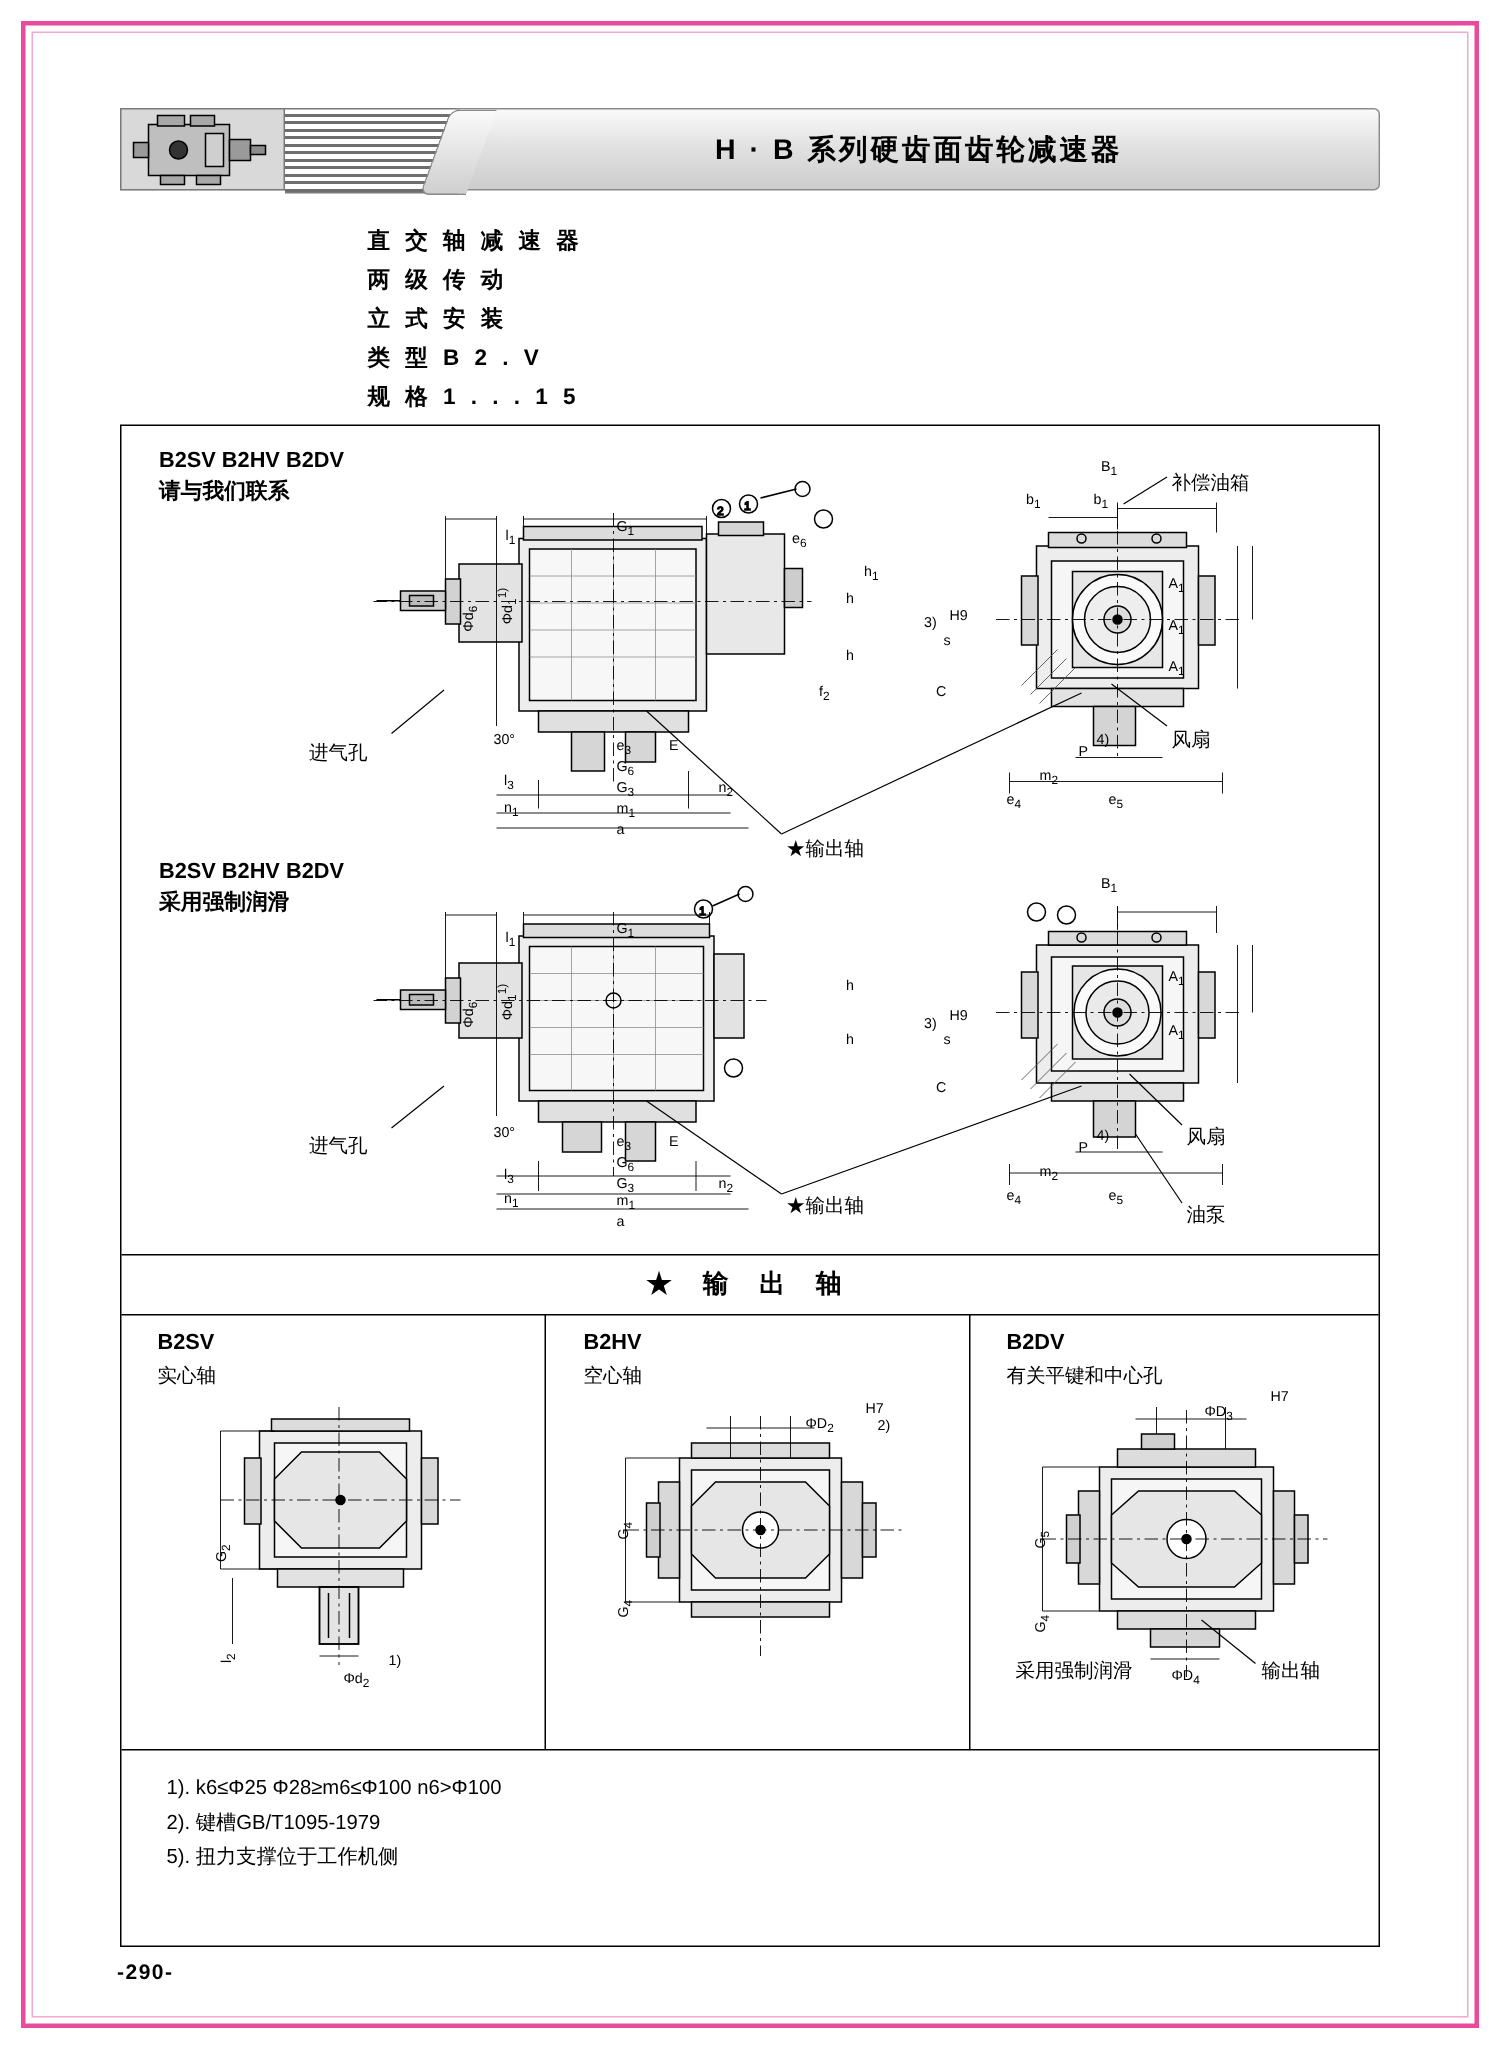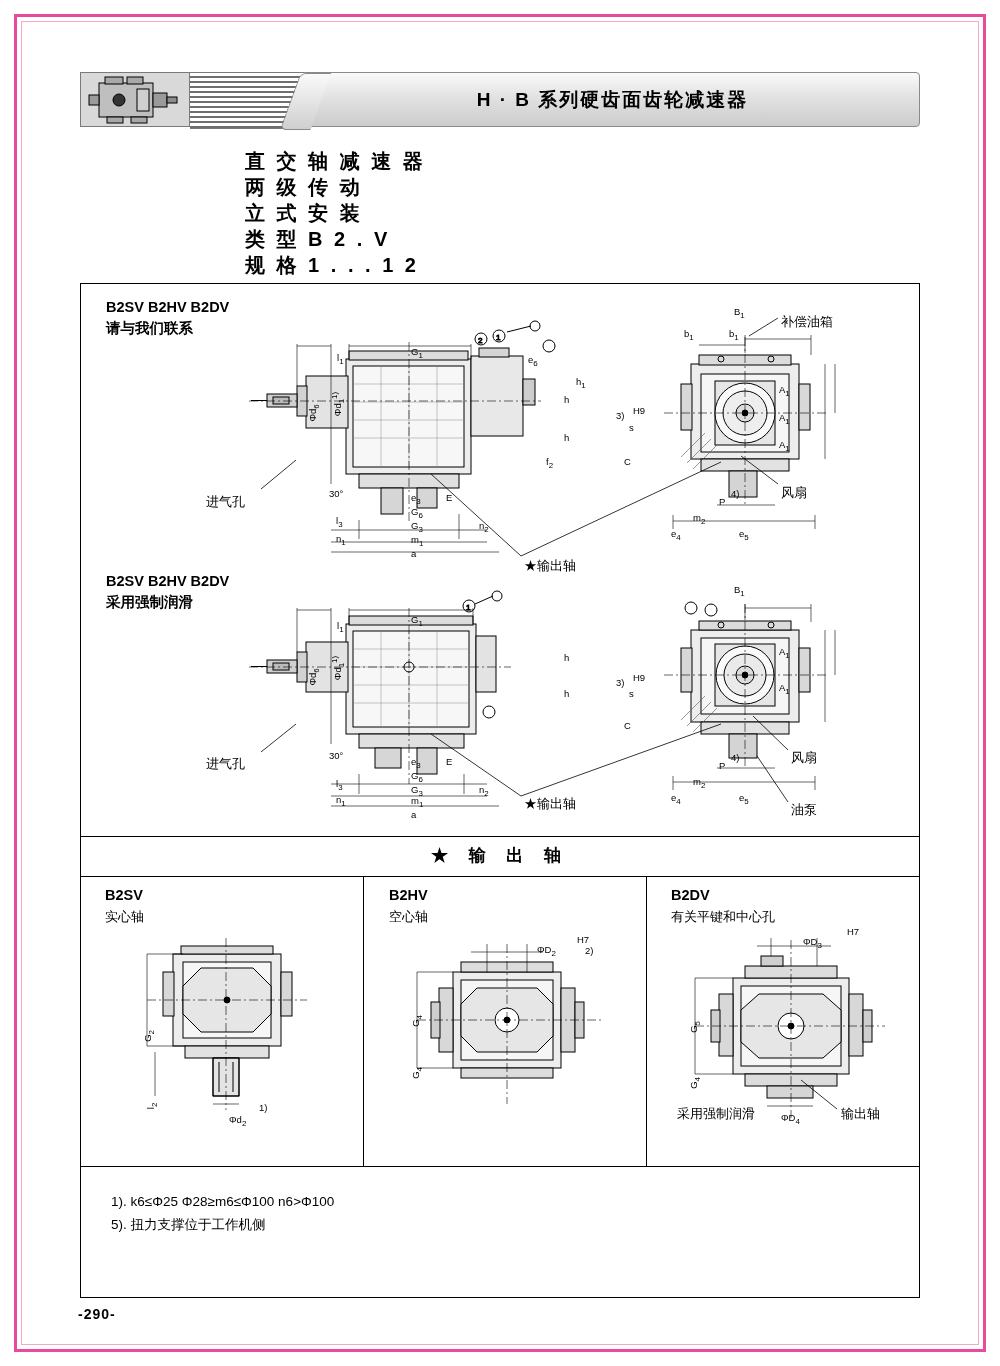--- a/index.html
+++ b/index.html
@@ -50,21 +50,21 @@
     content:"";position:absolute;left:-16px;top:0;width:30px;height:55px;
     background:linear-gradient(to bottom,#fafafa,#cfcfcf);
     border:1px solid #8a8a8a;border-right:none;
     transform:skewX(-20deg);
     border-radius:6px 0 0 6px;
   }
 
   
   .subtitle{
     position:absolute;left:245px;top:148px;
-    font-size:20px;font-weight:bold;line-height:26px;letter-spacing:3px;color:#000;
+    font-size:15px;font-weight:bold;line-height:26px;letter-spacing:3px;color:#000;
   }
 
   
   .frame{
     position:absolute;left:80px;top:283px;width:840px;height:1015px;
     border:1.5px solid #000;box-sizing:border-box;
   }
   .divider{position:absolute;left:0;width:100%;border-top:1.5px solid #000;}
   .d1{top:552px;}
   .d2{top:592px;}
@@ -77,21 +77,21 @@
   .lbl{position:absolute;font-size:14.5px;font-weight:bold;color:#000;line-height:19px;}
   .lbl.small{font-weight:normal;font-size:13px;}
 
   .sec-title{
     position:absolute;left:0;width:100%;top:560px;text-align:center;
     font-size:17px;font-weight:bold;letter-spacing:8px;
   }
 
   
   .notes{
-    position:absolute;left:0;top:884px;width:100%;padding:22px 0 0 30px;
+    position:absolute;left:0;top:884px;width:100%;padding:12px 0 0 30px;
     box-sizing:border-box;font-size:13.5px;line-height:23px;color:#000;
   }
   .notes div{white-space:nowrap;}
   .notes .indent{padding-left:26px;}
 
   .pagenum{
     position:absolute;left:78px;top:1306px;font-size:14px;font-weight:bold;letter-spacing:1px;
   }
 
   
@@ -124,21 +124,21 @@
     </div>
     <div class="hdr-bar"></div>
     <div class="hdr-title">H · B 系列硬齿面齿轮减速器</div>
   </div>
 
   <div class="subtitle">
     <div>直 交 轴 减 速 器</div>
     <div>两 级 传 动</div>
     <div>立 式 安 装</div>
     <div>类 型 B 2 . V</div>
-    <div>规 格 1 . . . 1 2</div>
+    <div>规 格 1 . . . 1 5</div>
   </div>
 
   <div class="frame">
 
     <div class="divider d1"></div>
     <div class="divider d2"></div>
     <div class="divider d3"></div>
     <div class="vdiv v1"></div>
     <div class="vdiv v2"></div>
 
@@ -568,18 +568,19 @@
     <div class="lbl small" style="left:596px;top:820px;">采用强制润滑</div>
     <div class="lbl small" style="left:760px;top:820px;">输出轴</div>
     <svg class="dg" style="left:560px;top:600px;" width="280" height="280">
       <g stroke="#000" stroke-width="0.8" fill="none">
         <line x1="196" y1="225" x2="160" y2="196"></line>
       </g>
     </svg>
 
     <div class="notes">
       <div>1). k6≤Φ25  Φ28≥m6≤Φ100 n6&gt;Φ100</div>
+      <div>2). 键槽GB/T1095-1979</div>
       <div>5). 扭力支撑位于工作机侧</div>
     </div>
   </div>
 
   <div class="pagenum">-290-</div>
 </div>
 
 </body></html>

